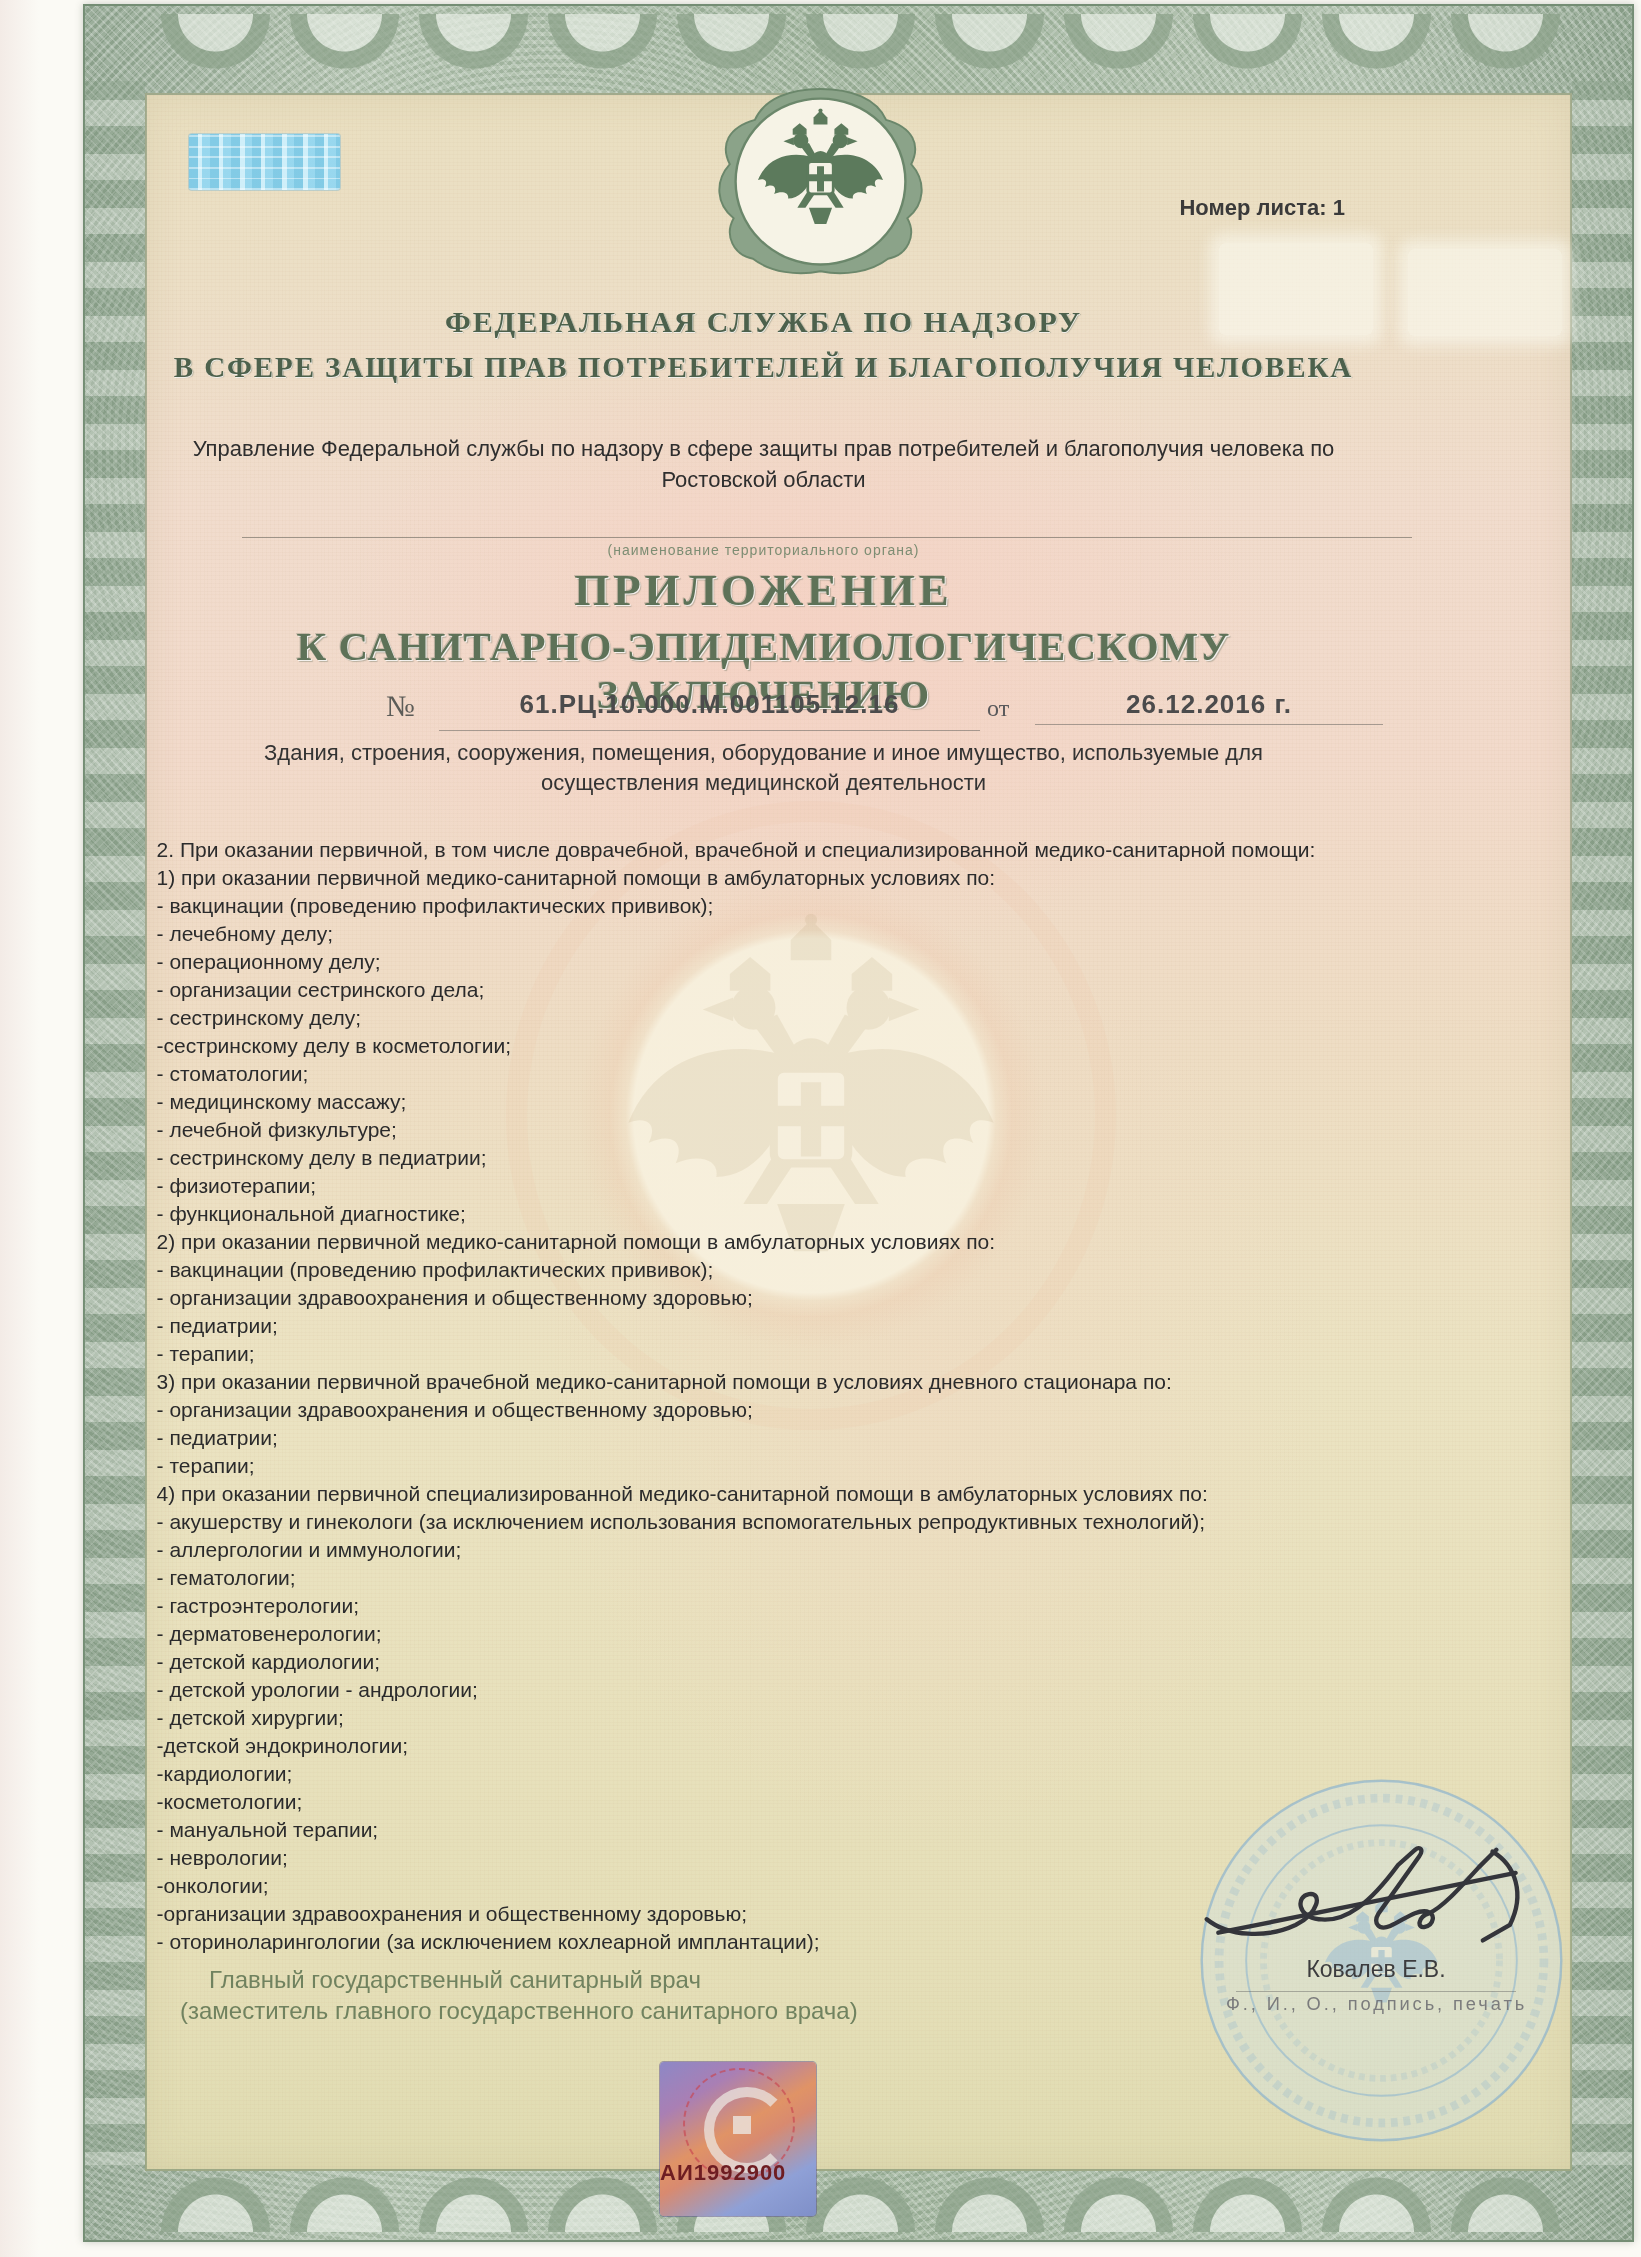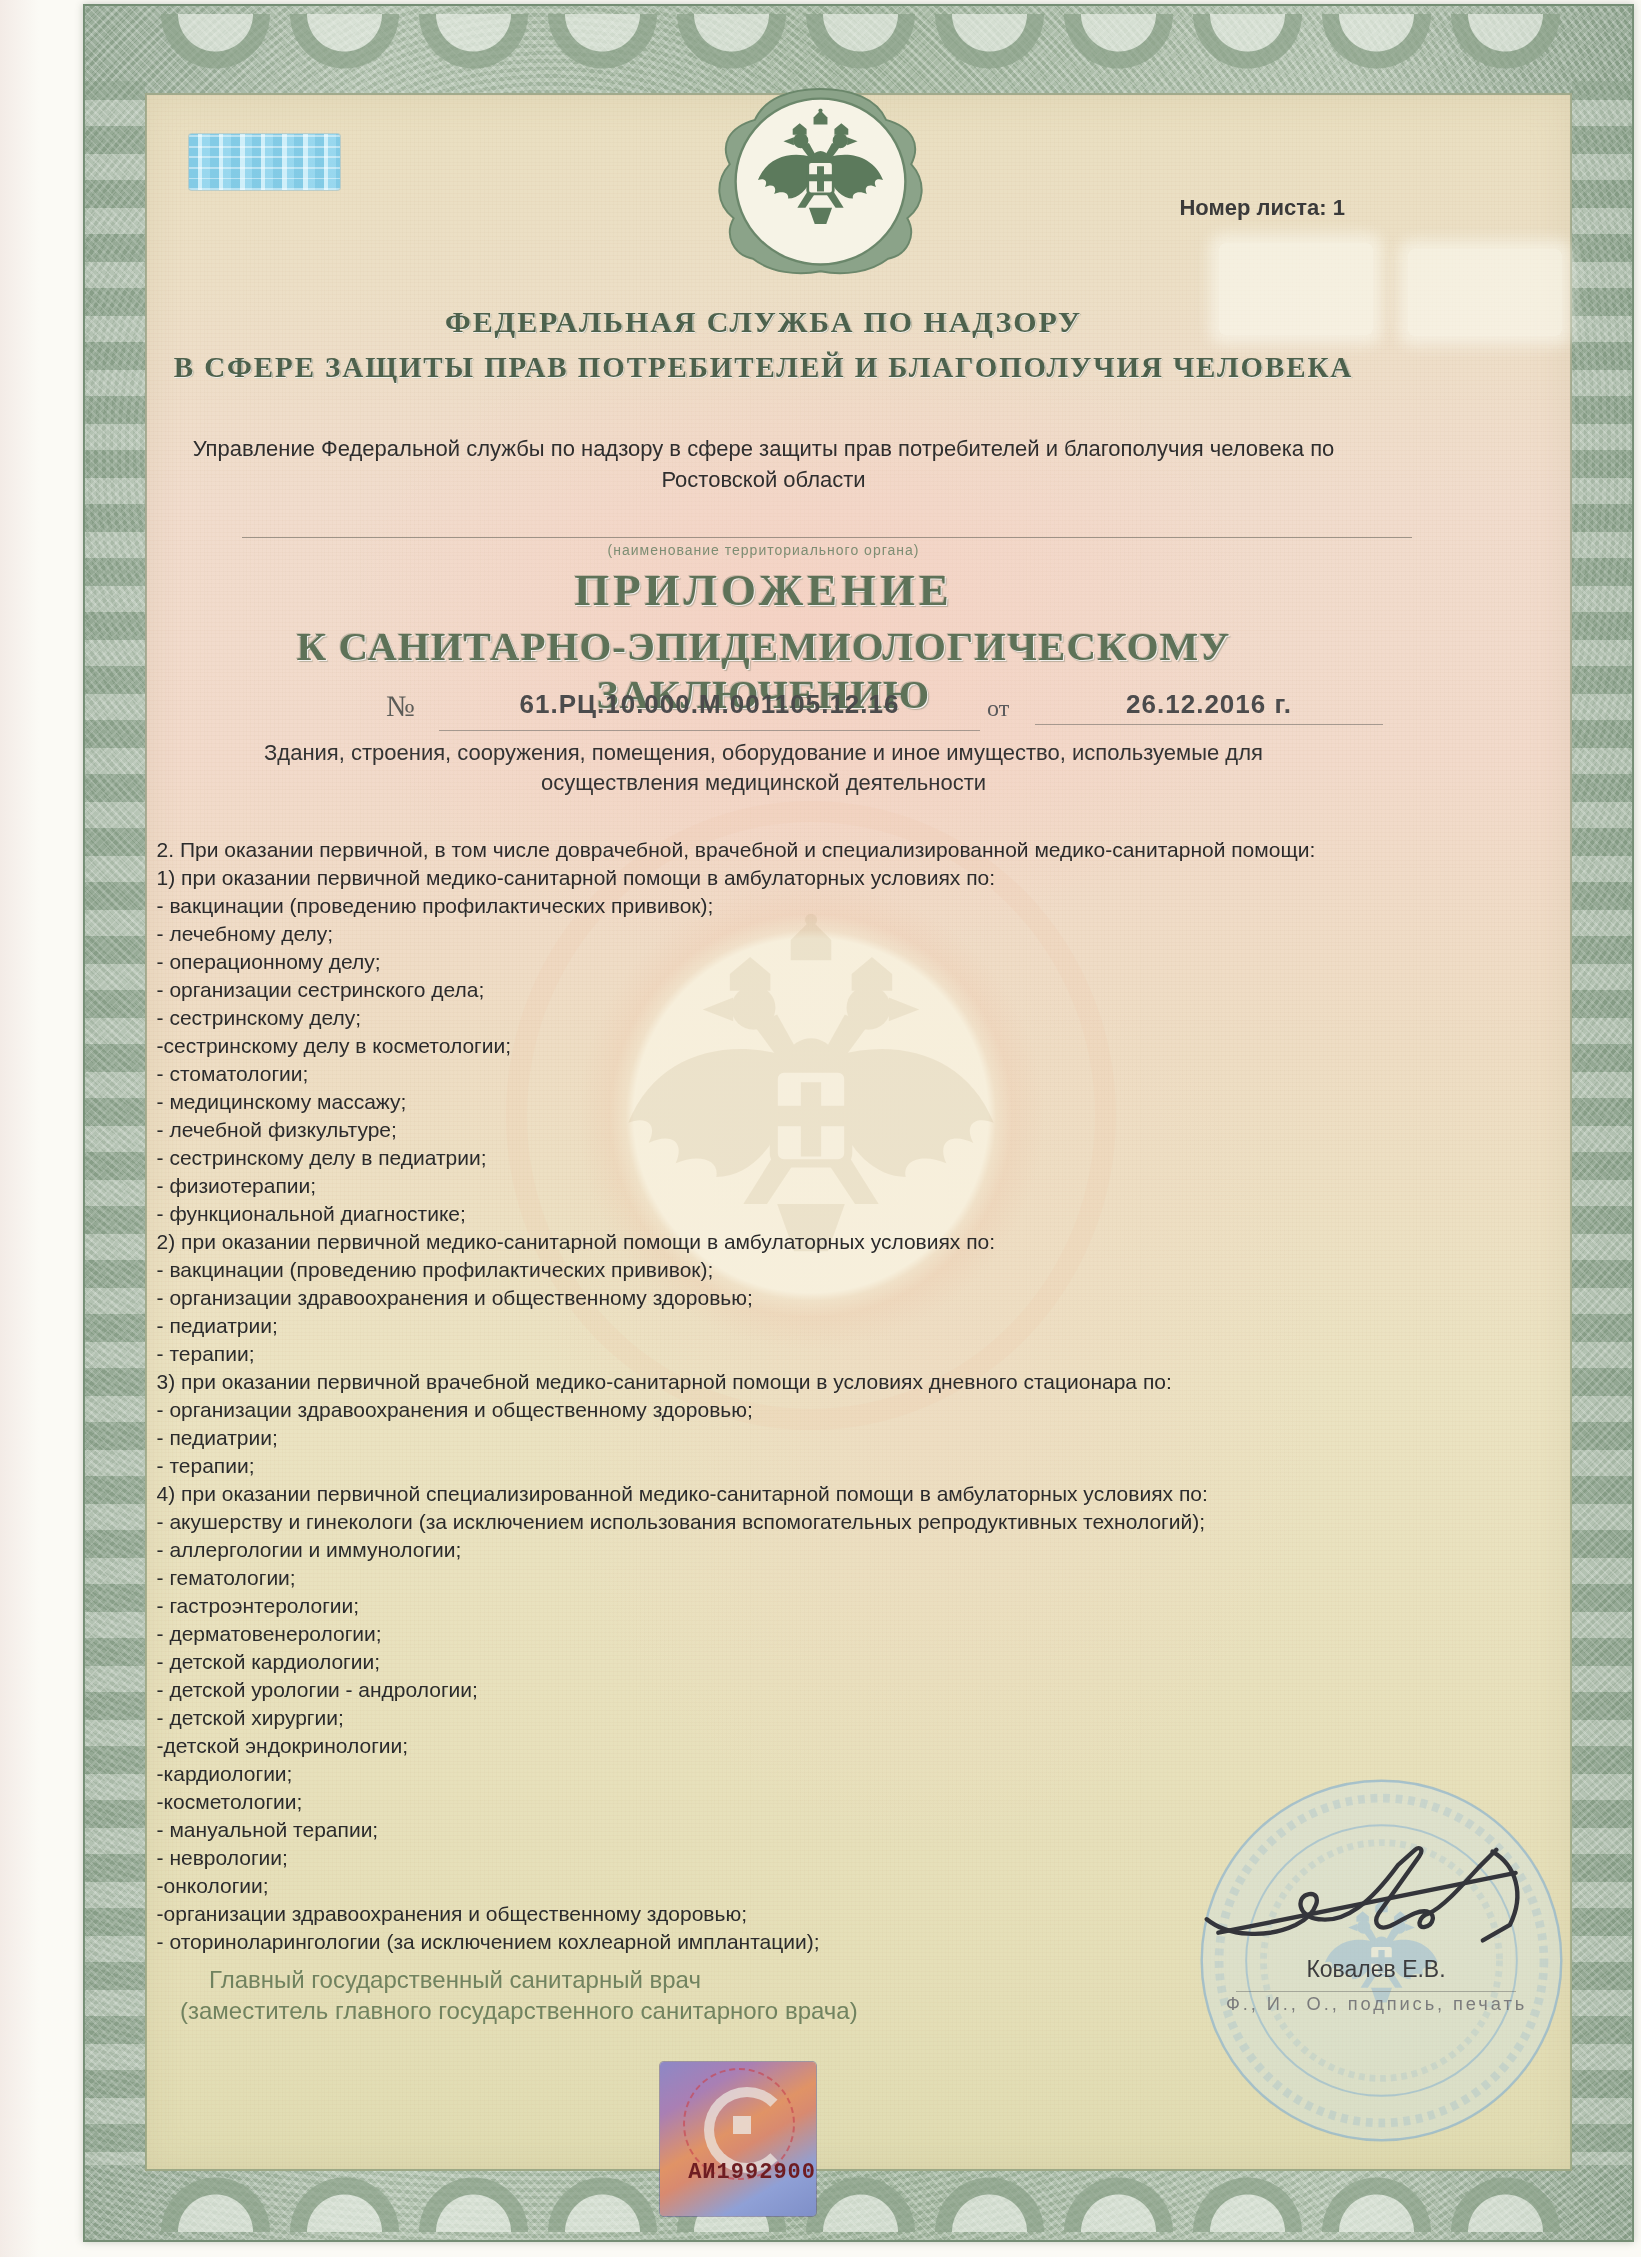--- a/index.html
+++ b/index.html
@@ -60,22 +60,22 @@
     box-shadow:0 0 0 1px rgba(120,180,210,0.4);}
   .holo-b{left:515px;top:2062px;width:156px;height:154px;border-radius:3.9px;overflow:hidden;
     background:linear-gradient(150deg,#8d88c6 0%,#a97fb4 22%,#e09366 45%,#d88a70 55%,#8fa0d6 78%,#7f8fc8 100%);
     box-shadow:0 0 0 1px rgba(90,80,140,0.5);}
   .holo-b .ring{position:absolute;left:23px;top:5.8px;width:108px;height:108px;border-radius:50%;
     border:2.9px dashed rgba(200,70,80,0.65);}
   .holo-b .glyph{position:absolute;left:44px;top:25px;width:66px;height:66px;border-radius:50%;
     border:10.6px solid rgba(235,230,225,0.75);border-right-color:transparent;}
   .holo-b .glyph::after{content:"";position:absolute;left:19.3px;top:19.3px;width:17.4px;height:17.4px;
     background:rgba(235,230,225,0.8);}
-  .holo-serial{position:absolute;left:0;right:0;top:98px;text-align:right;
-    font-family:Liberation Mono, monospace;font-size:22px;font-weight:bold;color:#6e1d22;letter-spacing:1px;}
+  .holo-serial{position:absolute;left:0;right:0;top:98px;text-align:left;
+    font-family:Liberation Sans, sans-serif;font-size:22px;font-weight:bold;color:#6e1d22;letter-spacing:1px;}
 
   
   .patch{background:rgba(252,252,242,0.6);border-radius:5.8px;box-shadow:0 0 13.5px 9.7px rgba(252,252,242,0.55);}
 
   
   .ctr{left:0;width:100%;text-align:center;}
   .org-title{font-family:"Liberation Serif",serif;font-weight:bold;color:#4d614c;letter-spacing:1.9px;
     text-shadow:0.5px 0.5px 0 rgba(255,255,255,0.75), 1.4px 1.4px 1px rgba(80,100,80,0.35);}
   .h1{top:305px;font-size:30px;text-align:center;}
   .h2{top:351px;font-size:29px;}

